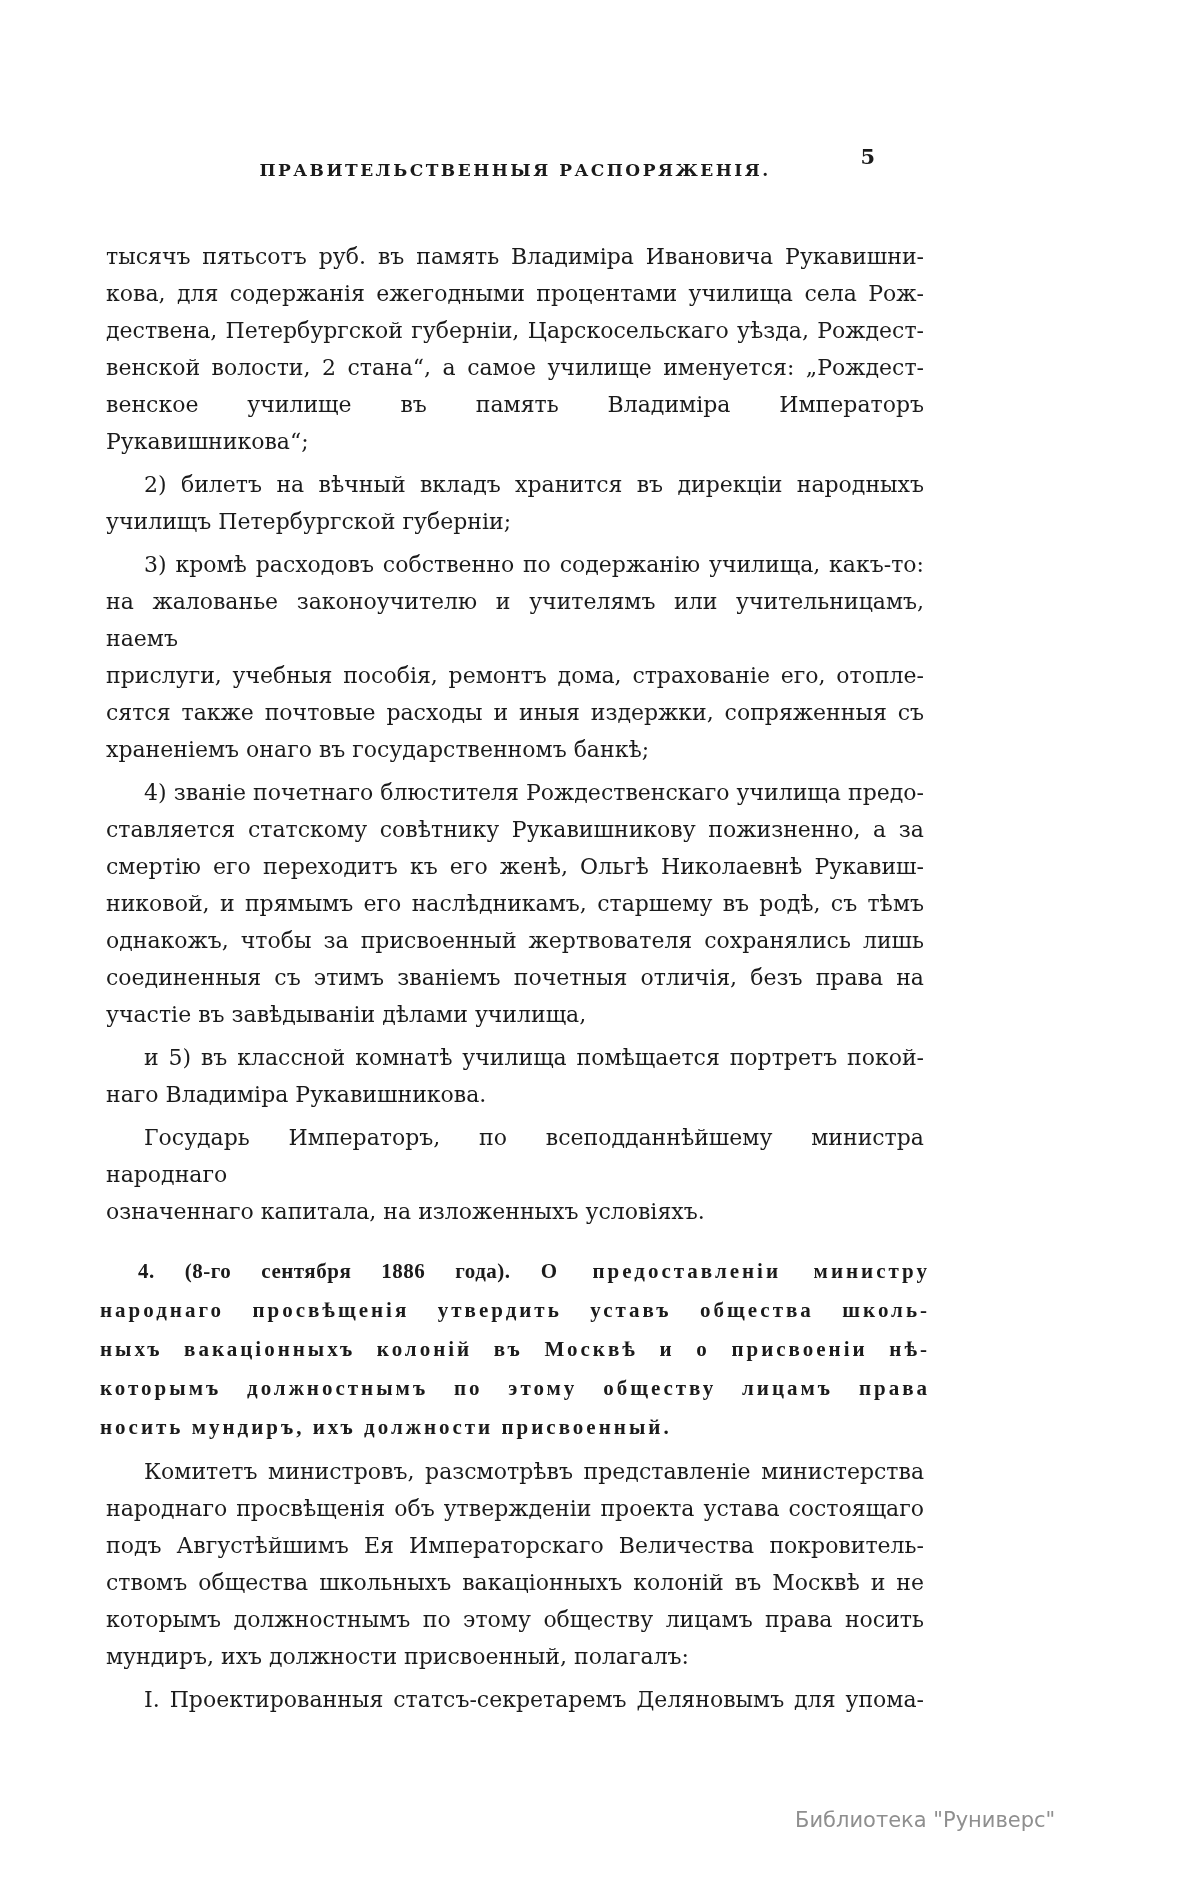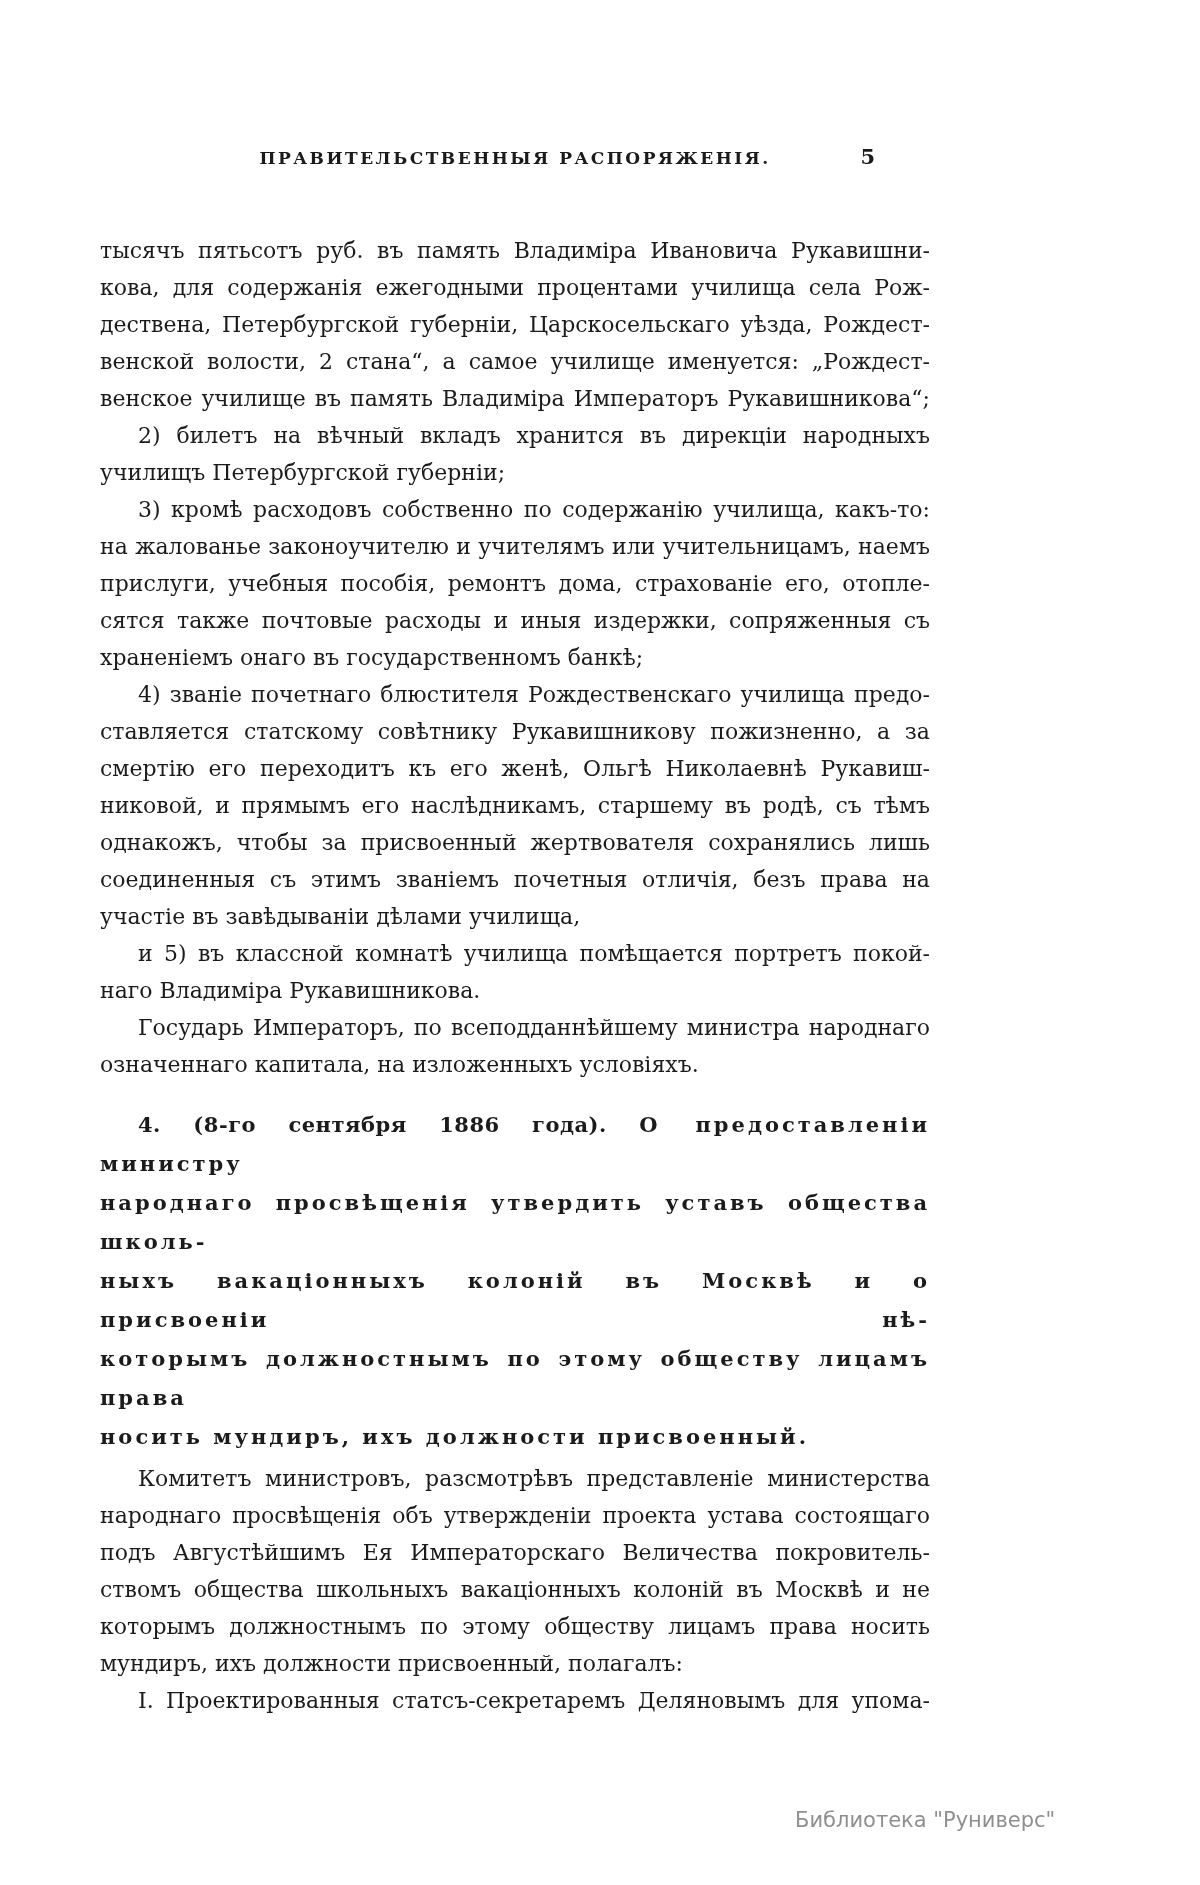--- a/index.html
+++ b/index.html
@@ -5,34 +5,35 @@
   html,body{margin:0;padding:0;}
   body{
     width:1200px;height:1885px;position:relative;overflow:hidden;
     background:#ffffff;color:#1b1b1b;
     font-family:"DejaVu Serif", serif;
   }
   .page-header{position:absolute;top:148px;left:100px;width:830px;}
   .header-title{
     text-align:center;font-size:17px;font-weight:700;letter-spacing:2.5px;
     color:#1b1b1b;
+    margin-top:12px;
   }
   .page-number{
     position:absolute;top:-4px;right:55px;font-size:21px;font-weight:700;
   }
   .document-body{position:absolute;top:232px;left:100px;width:830px;}
-  .paragraph{margin:0;}
+  .paragraph{margin:6px;}
   .line{
     font-size:22px;line-height:37px;
     text-align:justify;text-align-last:justify;
     white-space:normal;
   }
   .line.no-just{text-align-last:left;}
   .line.ind{text-indent:38px;}
-  .paragraph.heading{margin:22px 0 4px 0;}
+  .paragraph.heading{margin:22px 0 4px 0;font-family:Liberation Serif, serif;}
   .paragraph.heading .line{font-size:21px;line-height:39px;font-weight:700;}
   .paragraph.heading .spaced{letter-spacing:3px;}
   .paragraph.heading .prefix{letter-spacing:0.5px;}
   .watermark{
     position:absolute;top:1808px;left:795px;
     font-family:"DejaVu Sans", sans-serif;
     font-size:21px;color:#8f8f8f;
   }
 </style>
 </head>

